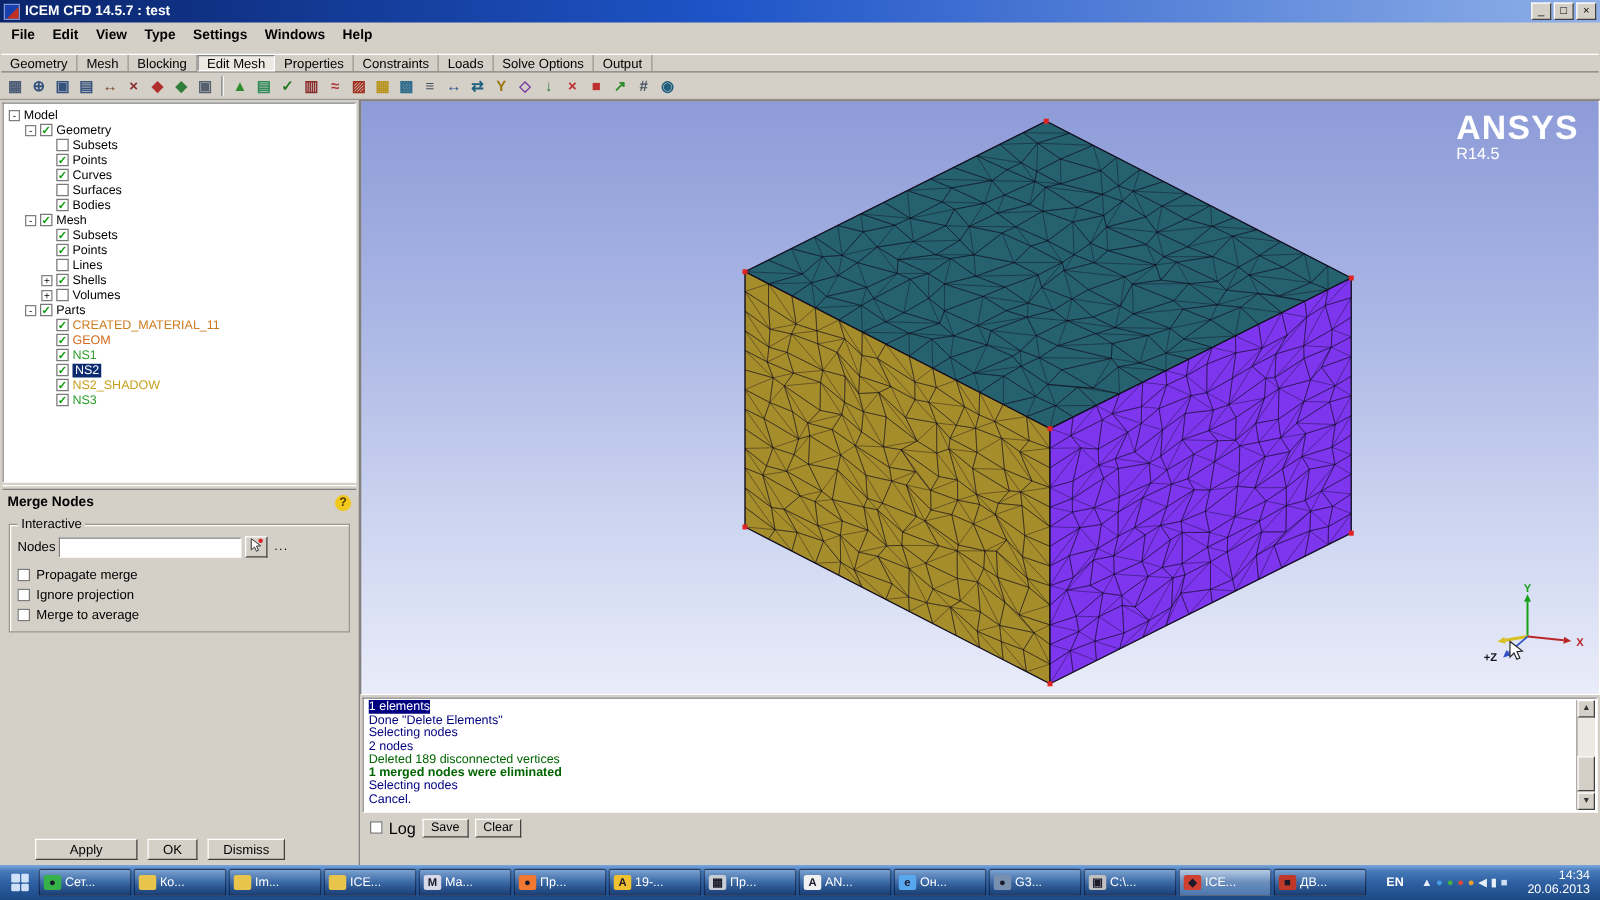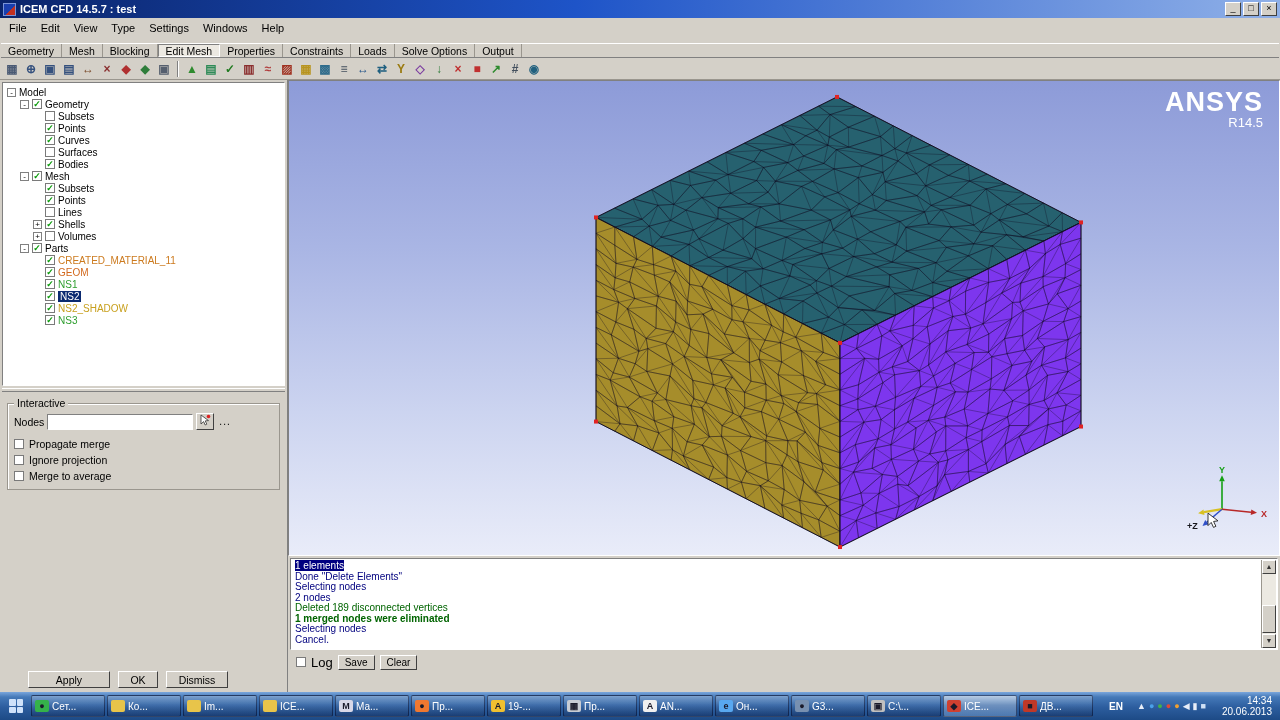--- a/index.html
+++ b/index.html
@@ -9,21 +9,21 @@
 
 
 .titlebar{height:18px;background:linear-gradient(90deg,#0a246a 0%,#1e54c8 45%,#8fb0e8 100%);display:flex;align-items:center;padding:0 3px;gap:4px;}
 .app-icon{width:13px;height:13px;background:linear-gradient(135deg,#1a3fae 55%,#c23020 55%);border:1px solid #7a94d8;flex:0 0 auto;}
 .title-text{color:#fff;font-weight:bold;font-size:11px;flex:1;white-space:nowrap;overflow:hidden;}
 .winbtns{display:flex;gap:2px;}
 .winbtn{width:16px;height:14px;background:#d4d0c8;border:1px solid;border-color:#fff #404040 #404040 #fff;font-size:9px;line-height:11px;text-align:center;}
 
 
 .menubar{height:19px;display:flex;align-items:center;padding:0 2px;}
-.menu-item{padding:2px 7px;}
+.menu-item{padding:2px 7px;font-weight:bold;}
 .chrome-spacer{height:6px;}
 
 
 .tabbar{height:15px;display:flex;align-items:stretch;margin:0 1px;border-top:1px solid #fff;border-bottom:1px solid #808080;background:#d4d0c8;}
 .tab{padding:0 7px;display:flex;align-items:center;font-size:10.5px;border-right:1px solid #9a968e;white-space:nowrap;}
 .tab.active{background:#ece9e2;border:1px solid;border-color:#808080 #fff #fff #808080;}
 
 
 .toolbar{height:22px;display:flex;align-items:center;gap:1px;padding:1px 3px;border-bottom:1px solid #9a968e;}
 .tool-icon{width:18px;height:18px;display:flex;align-items:center;justify-content:center;font-size:12px;font-weight:bold;}
@@ -55,21 +55,21 @@
 .opt-row{display:flex;align-items:center;gap:5px;height:16px;font-size:10.5px;}
 .opt-cb{width:10px;height:10px;border:1px solid #7a7a7a;background:#fff;flex:0 0 auto;}
 .actions{margin-top:auto;display:flex;gap:8px;padding:2px 0 2px 26px;align-items:flex-end;}
 .act-btn{height:17px;background:#d4d0c8;border:1px solid;border-color:#fff #404040 #404040 #fff;font-size:10.5px;font-family:"Liberation Sans",sans-serif;}
 .act-apply{width:82px;}.act-ok{width:40px;}.act-dismiss{width:62px;}
 
 
 .right-col{width:992px;display:flex;flex-direction:column;background:#d4d0c8;}
 .viewport{position:relative;height:476px;border:1px solid;border-color:#808080 #fff #fff #808080;background:linear-gradient(180deg,#8d9bd8 0%,#a9b5e4 35%,#ccd4f0 70%,#e9ecf9 100%);overflow:hidden;}
 #cube-svg{position:absolute;left:0;top:0;width:100%;height:100%;}
-.ansys-logo{position:absolute;top:8px;right:16px;text-align:right;color:#fff;}
+.ansys-logo{position:absolute;top:8px;right:16px;text-align:left;color:#fff;}
 .ansys-name{font-size:27px;font-weight:bold;letter-spacing:1px;line-height:26px;}
 .ansys-ver{font-size:13px;}
 .log-box{position:relative;height:92px;margin:2px 2px 0 2px;background:#fff;border:1px solid;border-color:#808080 #fff #fff #808080;padding:2px 20px 2px 4px;overflow:hidden;}
 .log-line{font-size:10px;line-height:10.5px;color:#00007f;white-space:nowrap;}
 .log-line.selected span{background:#000080;color:#fff;}
 .sb{position:absolute;top:1px;right:1px;bottom:1px;width:15px;background:#ece9e2;border-left:1px solid #9a968e;}
 .sb-btn{height:14px;background:#d4d0c8;border:1px solid;border-color:#fff #404040 #404040 #fff;font-size:7px;line-height:12px;text-align:center;color:#333;}
 .sb-btn.down{position:absolute;bottom:0;left:0;right:0;}
 .sb-btn.up{position:absolute;top:0;left:0;right:0;}
 .sb-thumb{position:absolute;left:0;right:0;bottom:15px;height:28px;background:#d4d0c8;border:1px solid;border-color:#fff #404040 #404040 #fff;}
@@ -260,20 +260,24 @@
             <span class="tree-label" style="color: rgb(200, 160, 30);">NS2_SHADOW</span>
           </div>
           <div class="tree-row" style="padding-left: 28px;">
             <span class="exp-spacer"></span>
             <span class="cb">✓</span>
             <span class="tree-label" style="color: rgb(46, 158, 46);">NS3</span>
           </div>
         </div>
       <div class="splitter"></div>
 
+      <div class="panel-header">
+        <span class="panel-title">Merge Nodes</span>
+        <span class="help-icon">?</span>
+      </div>
 
 
       <div class="groupbox">
         <span class="legend">Interactive</span>
         <div class="nodes-row">
           <span class="nodes-label">Nodes</span>
           <input class="nodes-input" type="text" value="" style="">
           <button class="mini-btn">
             <span>
               <svg width="12" height="12" viewBox="0 0 12 12">

